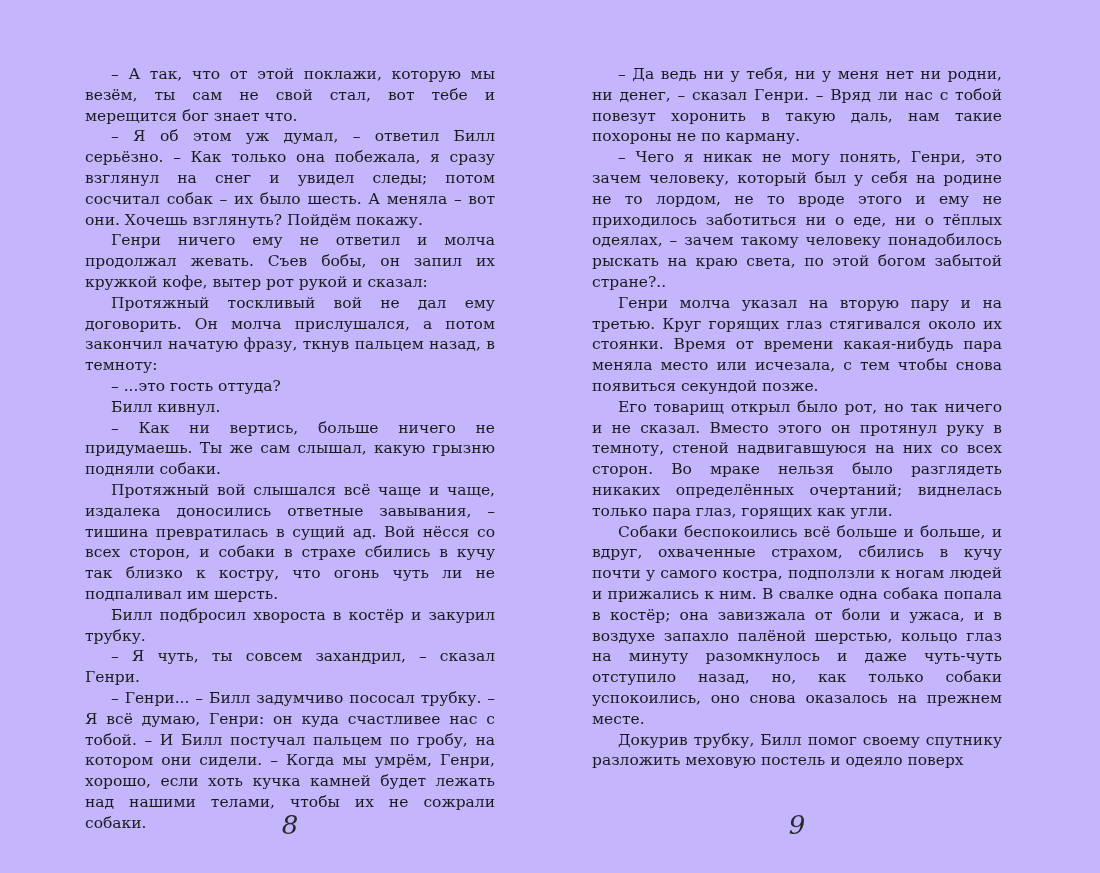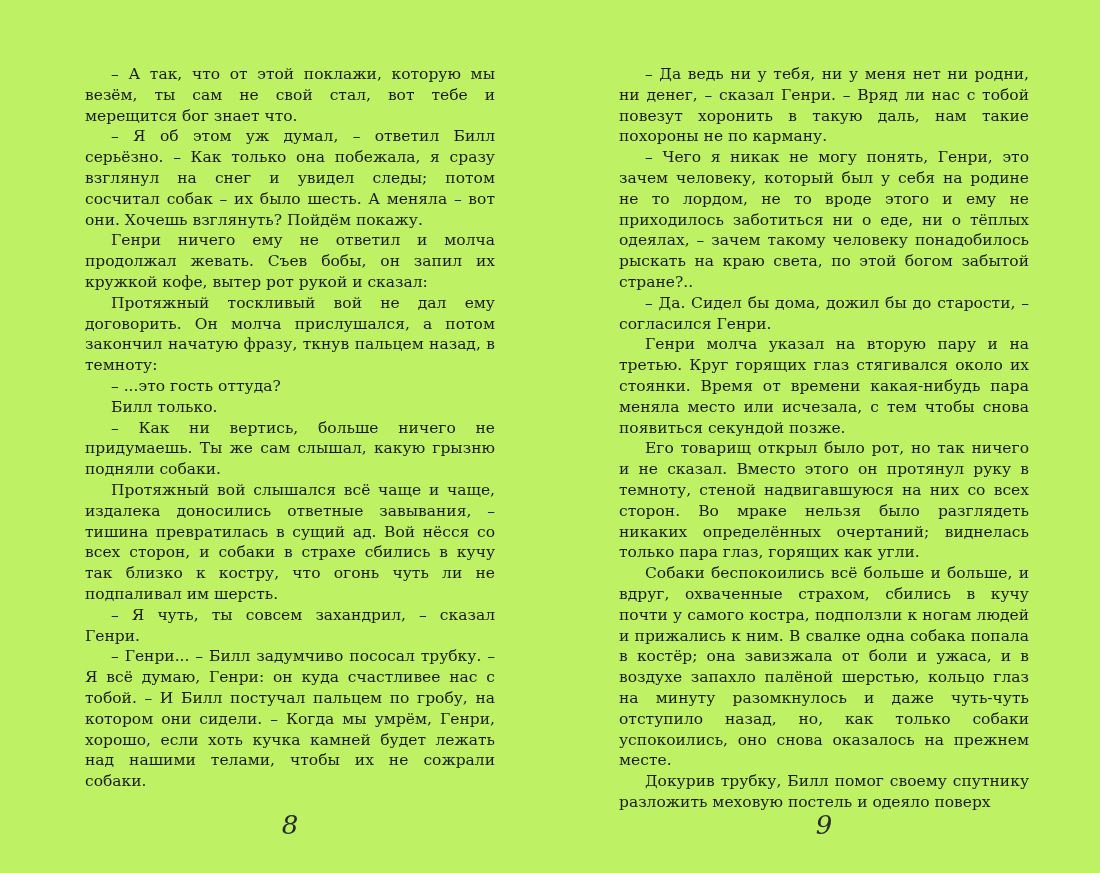--- a/index.html
+++ b/index.html
@@ -10,29 +10,29 @@
   body {
     width: 1100px;
     height: 873px;
     font-family: "DejaVu Serif", "Liberation Serif", serif;
     overflow: hidden;
   }
   .spread {
     position: relative;
     width: 1100px;
     height: 873px;
-    background: #bef264;
+    background: #c4b5fd;
   }
   .page {
     position: absolute;
     top: 0;
     height: 873px;
   }
   .page-left  { left: 85px;  width: 410px; }
-  .page-right { left: 619px; width: 410px; }
+  .page-right { left: 592px; width: 410px; }
   .page-body {
     position: absolute;
     top: 64px;
     left: 0;
     right: 0;
     color: #1b1b1b;
     font-size: 15.5px;
     line-height: 20.8px;
     text-align: justify;
     hyphens: auto;
@@ -60,34 +60,34 @@
 
 <div class="spread">
 
   <section class="page page-left">
     <div class="page-body">
         <p>– А так, что от этой поклажи, которую мы везём, ты сам не свой стал, вот тебе и мерещится бог знает что.</p>
         <p>– Я об этом уж думал, – ответил Билл серьёзно. – Как только она побежала, я сразу взглянул на снег и увидел следы; потом сосчитал собак – их было шесть. А меняла – вот они. Хочешь взглянуть? Пойдём покажу.</p>
         <p>Генри ничего ему не ответил и молча продолжал жевать. Съев бобы, он запил их кружкой кофе, вытер рот рукой и сказал:</p>
         <p>Протяжный тоскливый вой не дал ему договорить. Он молча прислушался, а потом закончил начатую фразу, ткнув пальцем назад, в темноту:</p>
         <p>– ...это гость оттуда?</p>
-        <p>Билл только.</p>
+        <p>Билл кивнул.</p>
         <p>– Как ни вертись, больше ничего не придумаешь. Ты же сам слышал, какую грызню подняли собаки.</p>
         <p>Протяжный вой слышался всё чаще и чаще, издалека доносились ответные завывания, – тишина превратилась в сущий ад. Вой нёсся со всех сторон, и собаки в страхе сбились в кучу так близко к костру, что огонь чуть ли не подпаливал им шерсть.</p>
+        <p>Билл подбросил хвороста в костёр и закурил трубку.</p>
         <p>– Я чуть, ты совсем захандрил, – сказал Генри.</p>
         <p>– Генри... – Билл задумчиво пососал трубку. – Я всё думаю, Генри: он куда счастливее нас с тобой. – И Билл постучал пальцем по гробу, на котором они сидели. – Когда мы умрём, Генри, хорошо, если хоть кучка камней будет лежать над нашими телами, чтобы их не сожрали собаки.</p>
       </div>
     <div class="page-number">8</div>
   </section>
 
   <section class="page page-right">
     <div class="page-body">
         <p>– Да ведь ни у тебя, ни у меня нет ни родни, ни денег, – сказал Генри. – Вряд ли нас с тобой повезут хоронить в такую даль, нам такие похороны не по карману.</p>
         <p>– Чего я никак не могу понять, Генри, это зачем человеку, который был у себя на родине не то лордом, не то вроде этого и ему не приходилось заботиться ни о еде, ни о тёплых одеялах, – зачем такому человеку понадобилось рыскать на краю света, по этой богом забытой стране?..</p>
-        <p>– Да. Сидел бы дома, дожил бы до старости, – согласился Генри.</p>
         <p>Генри молча указал на вторую пару и на третью. Круг горящих глаз стягивался около их стоянки. Время от времени какая-нибудь пара меняла место или исчезала, с тем чтобы снова появиться секундой позже.</p>
         <p>Его товарищ открыл было рот, но так ничего и не сказал. Вместо этого он протянул руку в темноту, стеной надвигавшуюся на них со всех сторон. Во мраке нельзя было разглядеть никаких определённых очертаний; виднелась только пара глаз, горящих как угли.</p>
         <p>Собаки беспокоились всё больше и больше, и вдруг, охваченные страхом, сбились в кучу почти у самого костра, подползли к ногам людей и прижались к ним. В свалке одна собака попала в костёр; она завизжала от боли и ужаса, и в воздухе запахло палёной шерстью, кольцо глаз на минуту разомкнулось и даже чуть-чуть отступило назад, но, как только собаки успокоились, оно снова оказалось на прежнем месте.</p>
         <p>Докурив трубку, Билл помог своему спутнику разложить меховую постель и одеяло поверх</p>
       </div>
     <div class="page-number">9</div>
   </section>
 
 </div>
 

